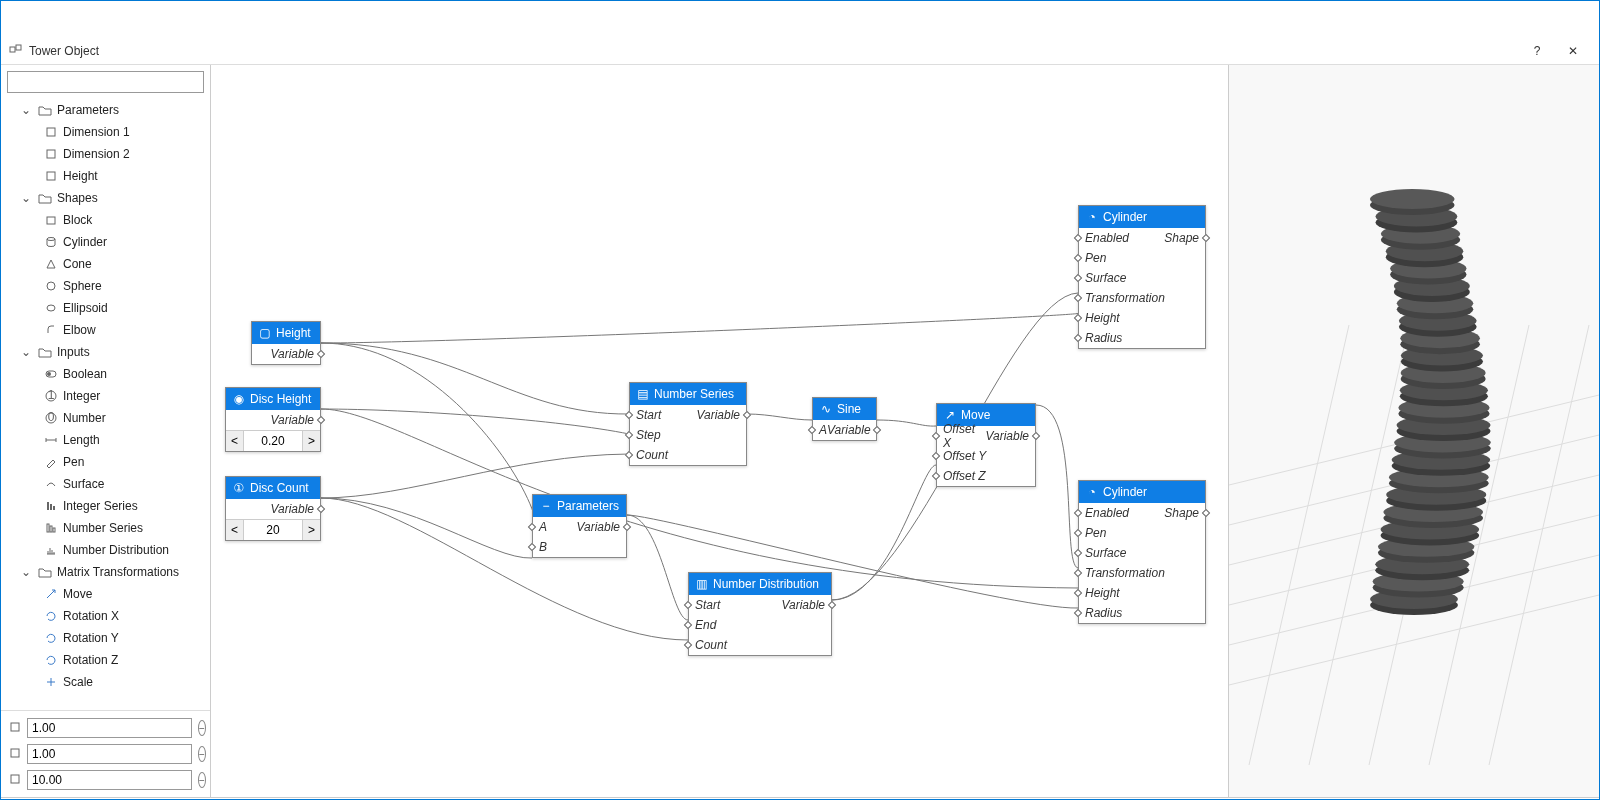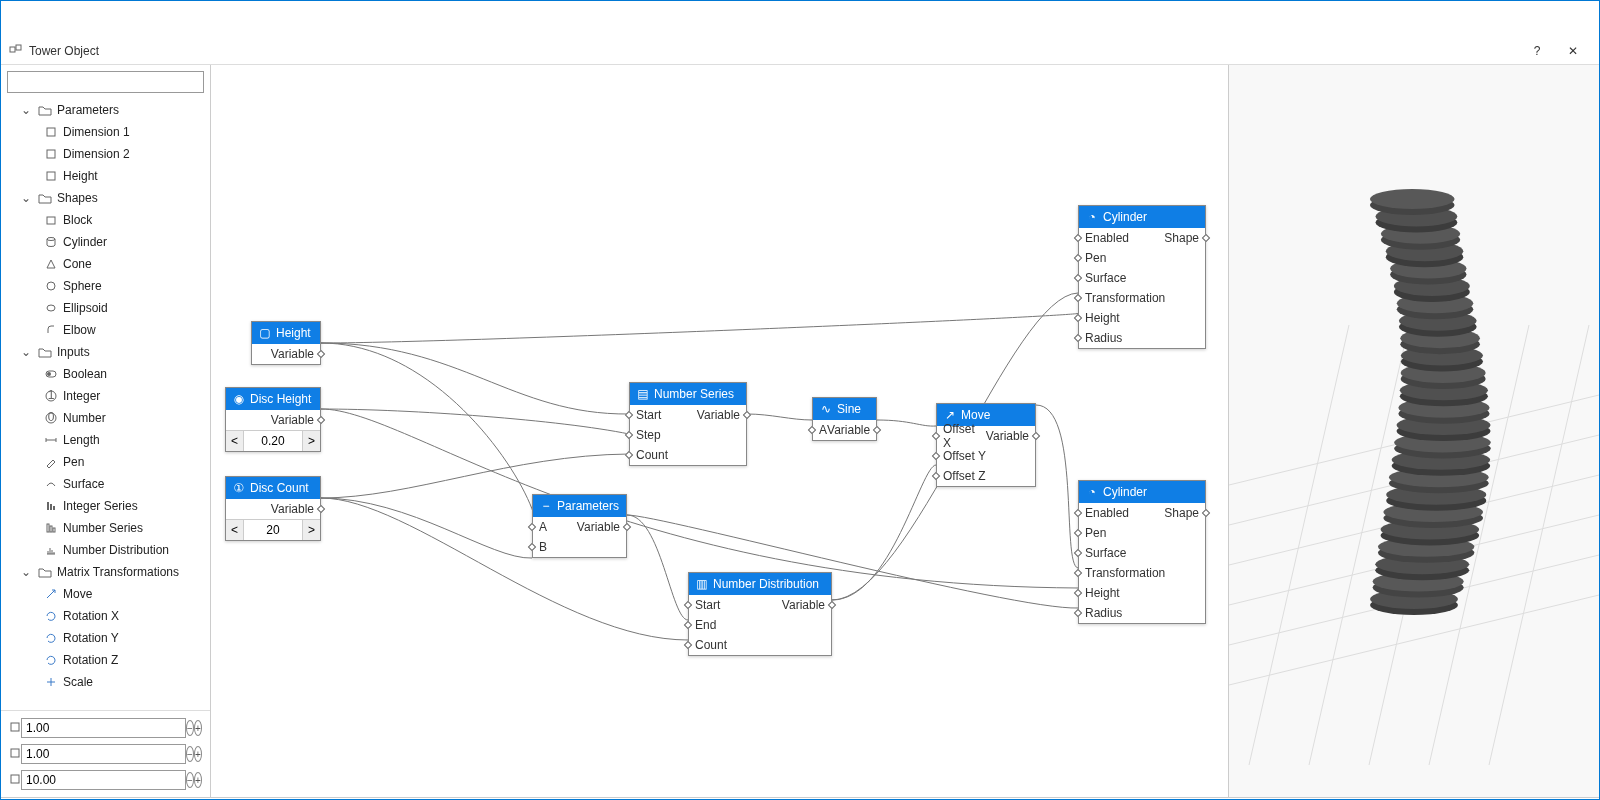--- a/index.html
+++ b/index.html
@@ -14,28 +14,28 @@
 .tree-wrap { flex: 1; overflow: hidden; position: relative; }
 .tree { position: absolute; inset: 0; overflow-y: auto; }
 .tree::-webkit-scrollbar { width: 12px; }
 .tree::-webkit-scrollbar-thumb { background: #ccc; }
 .tree-item { display: flex; align-items: center; height: 22px; padding-left: 4px; color: #222; cursor: default; }
 .tree-item .chev { width: 12px; color: #555; }
 .tree-item .ticon { width: 16px; margin: 0 4px; color: #666; display: flex; align-items: center; justify-content: center; }
 .tree-item.lvl1 { padding-left: 20px; }
 .tree-item.lvl2 { padding-left: 38px; }
 .dim-controls { border-top: 1px solid #ddd; padding: 4px 0; }
-.dim-row { display: flex; align-items: center; height: 26px; padding: 0 8px; }
+.dim-row { display: flex; align-items: center; height: 26px; padding: 0 8px; gap: 6px; }
 .dim-row input { flex: 1; border: 1px solid #999; height: 20px; padding: 0 4px; }
 .dim-row .pm { width: 16px; height: 16px; border-radius: 50%; border: 1px solid #888; display: flex; align-items: center; justify-content: center; font-size: 10px; color: #555; cursor: pointer; }
 .canvas { flex: 1; position: relative; border-right: 1px solid #ccc; background: #fff; overflow: hidden; }
 .node { position: absolute; border: 1px solid #888; background: #fff; box-shadow: 0 1px 3px rgba(0,0,0,0.2); }
 .node-header { background: #0f7ee5; color: #fff; display: flex; align-items: center; height: 22px; padding: 0 6px; gap: 4px; cursor: move; }
 .node-header .nicon { width: 14px; display: flex; align-items: center; justify-content: center; }
-.node-row { display: flex; align-items: center; height: 20px; padding: 0 6px; color: #333; position: relative; }
+.node-row { display: flex; align-items: center; height: 20px; padding: 0 6px; color: #333; position: relative; font-style: italic; }
 .node-row .lbl { flex: 1; }
 .node-row .out { text-align: right; flex: 1; }
 .port-in, .port-out { position: absolute; width: 6px; height: 6px; background: #fff; border: 1px solid #666; transform: rotate(45deg); }
 .port-in { left: -4px; top: 50%; margin-top: -3px; }
 .port-out { right: -4px; top: 50%; margin-top: -3px; }
 .stepper { display: flex; border-top: 1px solid #ccc; }
 .stepper button { width: 18px; height: 20px; border: none; border-right: 1px solid #ccc; background: #eee; cursor: pointer; }
 .stepper button:last-child { border-right: none; border-left: 1px solid #ccc; }
 .stepper .val { flex: 1; text-align: center; line-height: 20px; }
 .preview { width: 370px; background: #f8f8f8; position: relative; overflow: hidden; }

